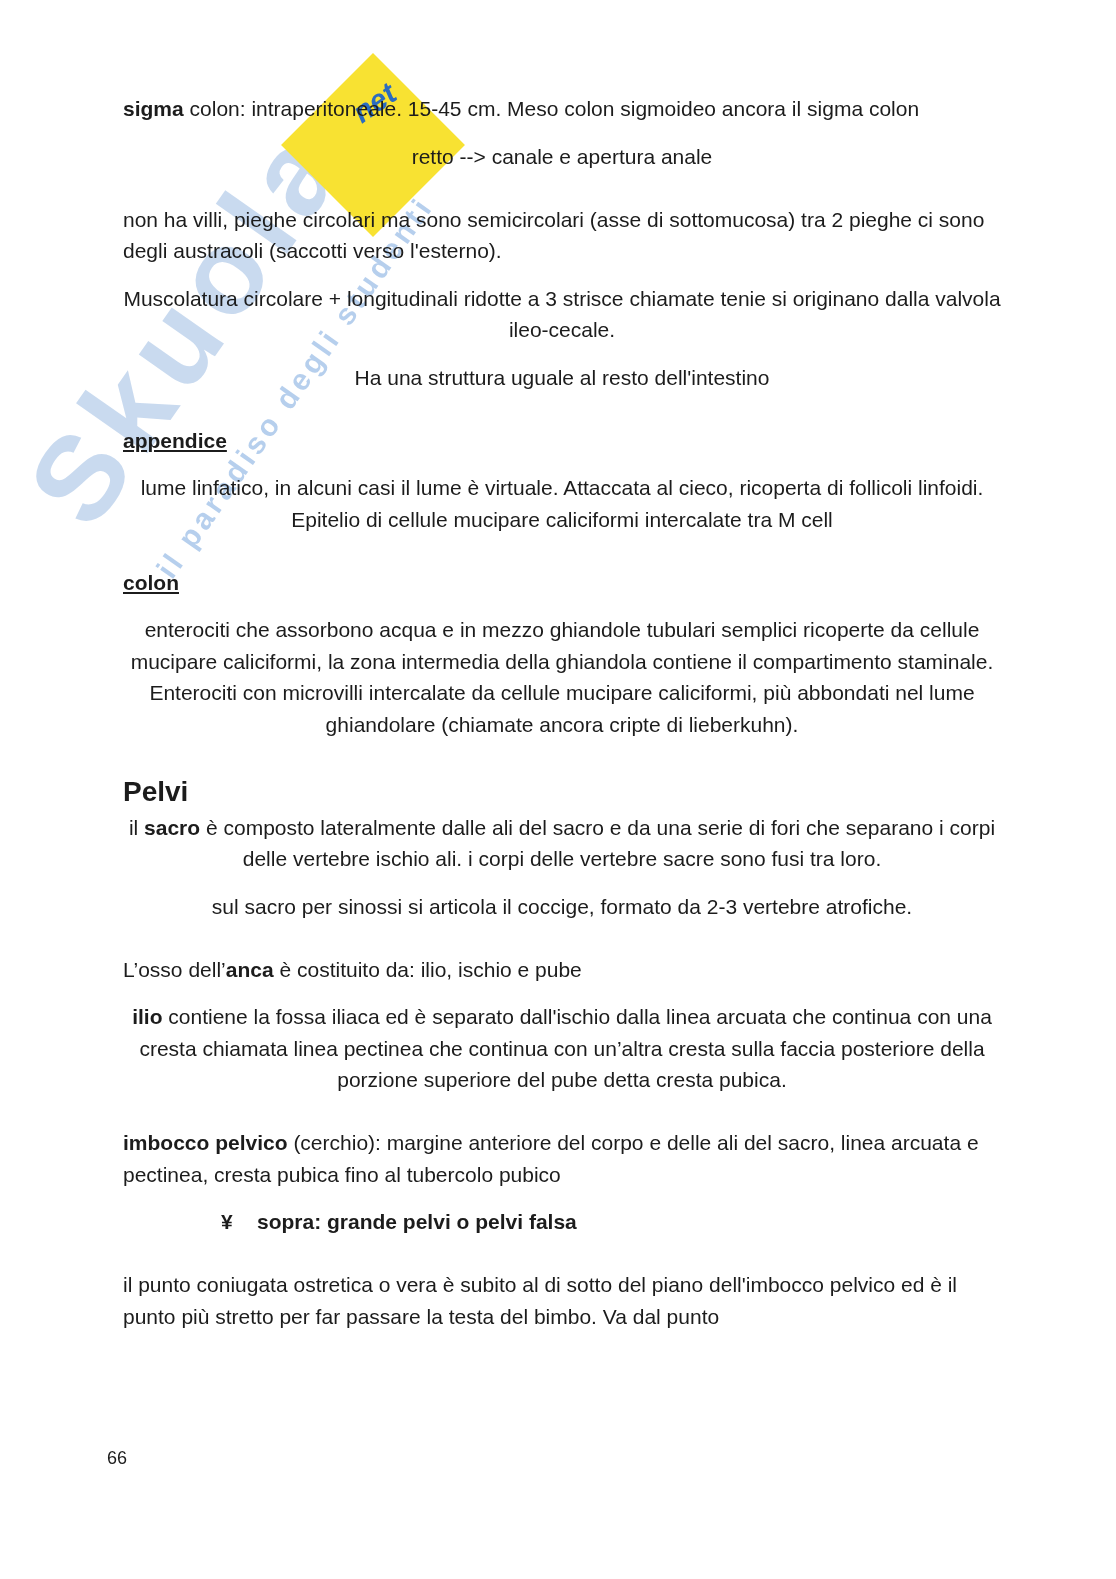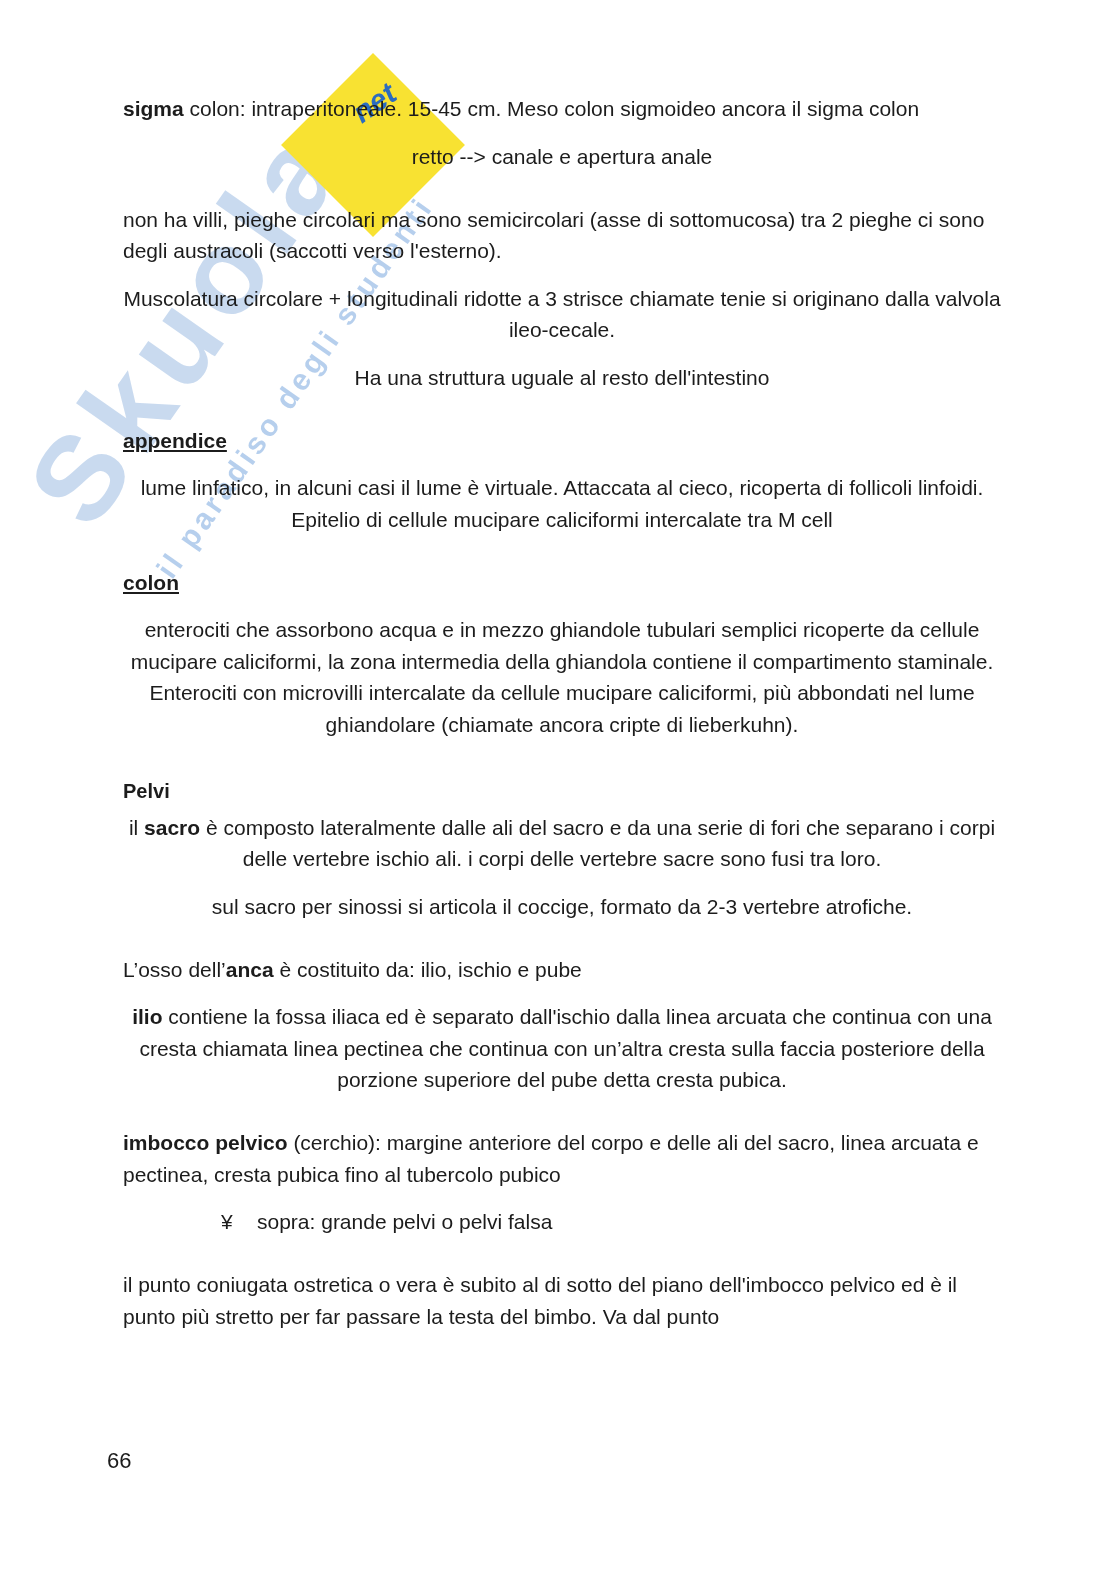--- a/index.html
+++ b/index.html
@@ -79,37 +79,37 @@
     line-height: 31.5px;
   }
   .block { margin: 16px; }
   .block.para,
   .block.heading { margin-top: 31.5px; }
   .block.heading { font-weight: bold; text-decoration: underline; }
   .block.heading-large {
     margin-top: 36px;
     margin-bottom: 4px;
     font-weight: bold;
-    font-size: 20px;
+    font-size: 28px;
   }
   .block.line { margin-top: 0; text-align: center; }
   .content > .block:first-child { margin-top: 0; }
   .block .bold { font-weight: bold; }
-  .block.bullet { padding-left: 98px; }
+  .block.bullet { padding-left: 98px; font-weight: bold; }
   .bullet-symbol {
     display: inline-block;
     width: 36px;
   }
 
   .page-number {
     position: absolute;
     left: 107px;
     top: 1448px;
     z-index: 1;
-    font-size: 22px;
+    font-size: 18px;
   }
 </style>
 </head>
 <body>
 
 <div class="page">
 
   <div class="watermark">
     <div class="wm-brand">Skuola</div>
     <div class="wm-diamond"></div>

